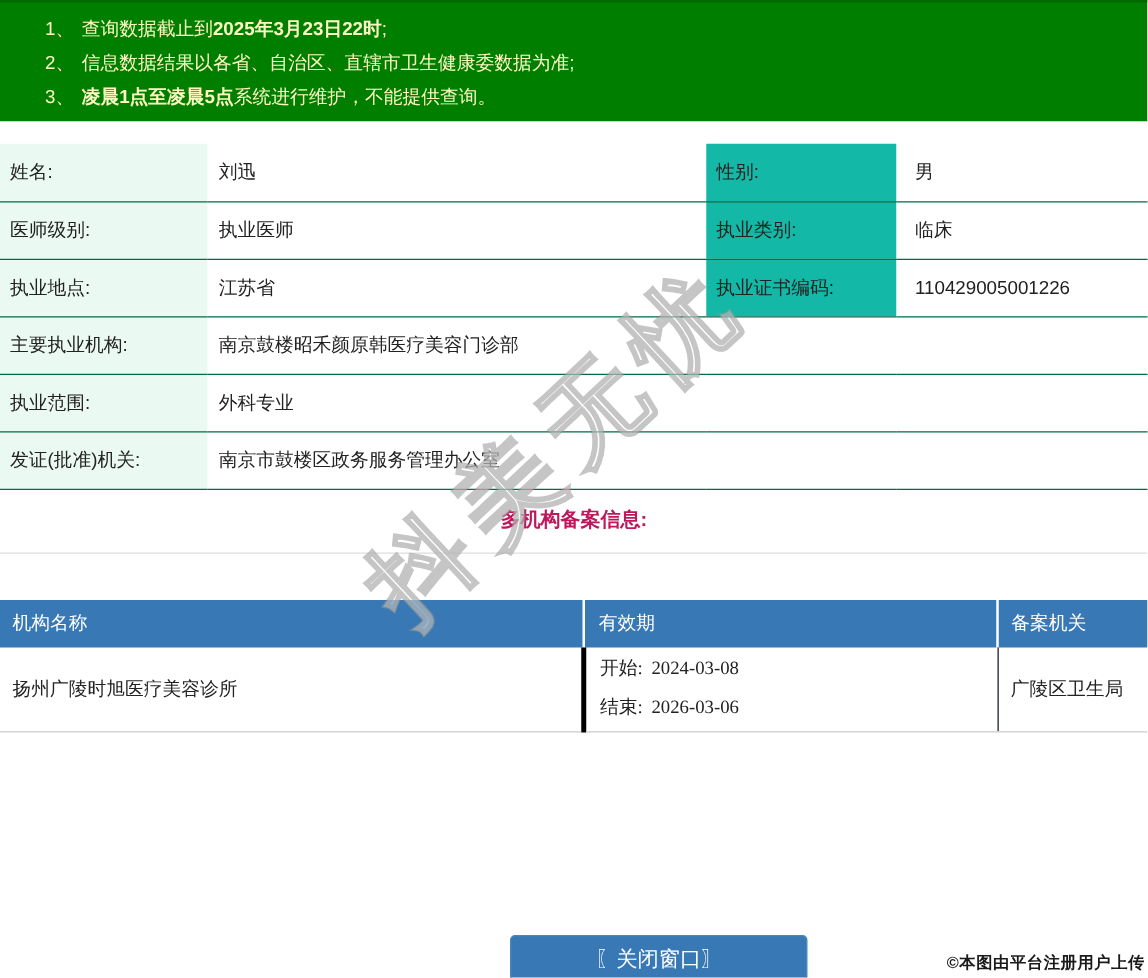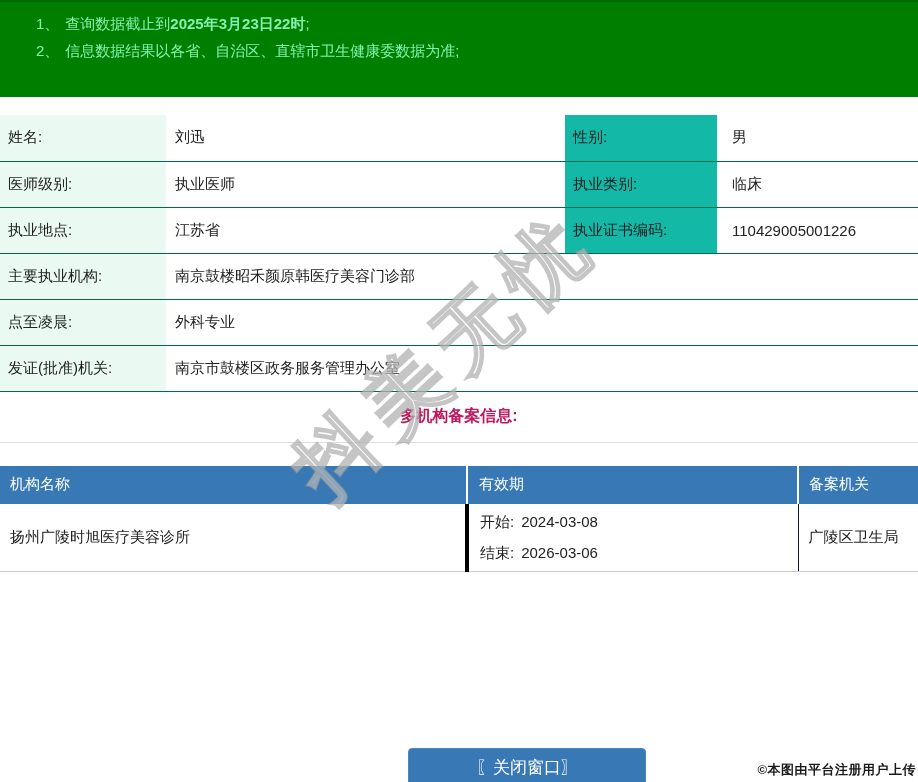--- a/index.html
+++ b/index.html
@@ -10,21 +10,21 @@
     font-family:"Liberation Sans","DejaVu Sans",sans-serif;
     color:#1f1f1f;
   }
 
   
   .banner {
     width:918px; height:97px;
     background:#007e00;
     border-top:2px solid #006a00;
     padding:8px 10px 0 36px;
-    color:#86efac;
+    color:#fef9c3;
     font-size:15px;
     line-height:27px;
   }
   .banner .line { white-space:nowrap; }
   .banner .num { margin-right:6px; }
   .banner .b { font-weight:bold; }
 
   
   table.info {
     width:918px;
@@ -54,24 +54,25 @@
     font-weight:bold;
     color:#be185d;
   }
   .hr {
     margin-top:15px;
     border-top:1px solid #dddddd;
     height:0;
   }
   table.filing {
     width:918px;
-    margin-top:23px;
+    margin-top:37px;
     border-collapse:collapse;
     table-layout:fixed;
     font-size:15px;
+    font-family:Liberation Serif, serif;
   }
   table.filing th {
     height:38px;
     background:#3879b5;
     color:#ffffff;
     font-weight:normal;
     text-align:left;
     vertical-align:middle;
   }
   table.filing th.c1 { width:467px; padding-left:10px; }
@@ -135,20 +136,23 @@
 </head>
 <body>
 
 <div class="banner">
   <div class="line">
     <span class="num">1、</span><span>查询数据截止到</span><span class="b">2025年3月23日22时</span><span>;</span>
   </div>
   <div class="line">
     <span class="num">2、</span><span>信息数据结果以各省、自治区、直辖市卫生健康委数据为准;</span><span class="b"></span><span></span>
   </div>
+  <div class="line">
+    <span class="num">3、</span><span></span><span class="b">凌晨1点至凌晨5点</span><span>系统进行维护，不能提供查询。</span>
+  </div>
 </div>
 
 <table class="info">
   <tbody>
     <tr>
       <td class="lbl">姓名:</td>
       <td class="val1">刘迅</td>
       <td class="lbl2">性别:</td>
       <td class="val2">男</td>
     </tr>
@@ -162,21 +166,21 @@
       <td class="lbl">执业地点:</td>
       <td class="val1">江苏省</td>
       <td class="lbl2">执业证书编码:</td>
       <td class="val2">110429005001226</td>
     </tr>
     <tr>
       <td class="lbl">主要执业机构:</td>
       <td class="valwide" colspan="3">南京鼓楼昭禾颜原韩医疗美容门诊部</td>
     </tr>
     <tr>
-      <td class="lbl">点至凌晨:</td>
+      <td class="lbl">执业范围:</td>
       <td class="valwide" colspan="3">外科专业</td>
     </tr>
     <tr>
       <td class="lbl">发证(批准)机关:</td>
       <td class="valwide" colspan="3">南京市鼓楼区政务服务管理办公室</td>
     </tr>
   </tbody>
 </table>
 
 <div class="section-heading">多机构备案信息:</div>

